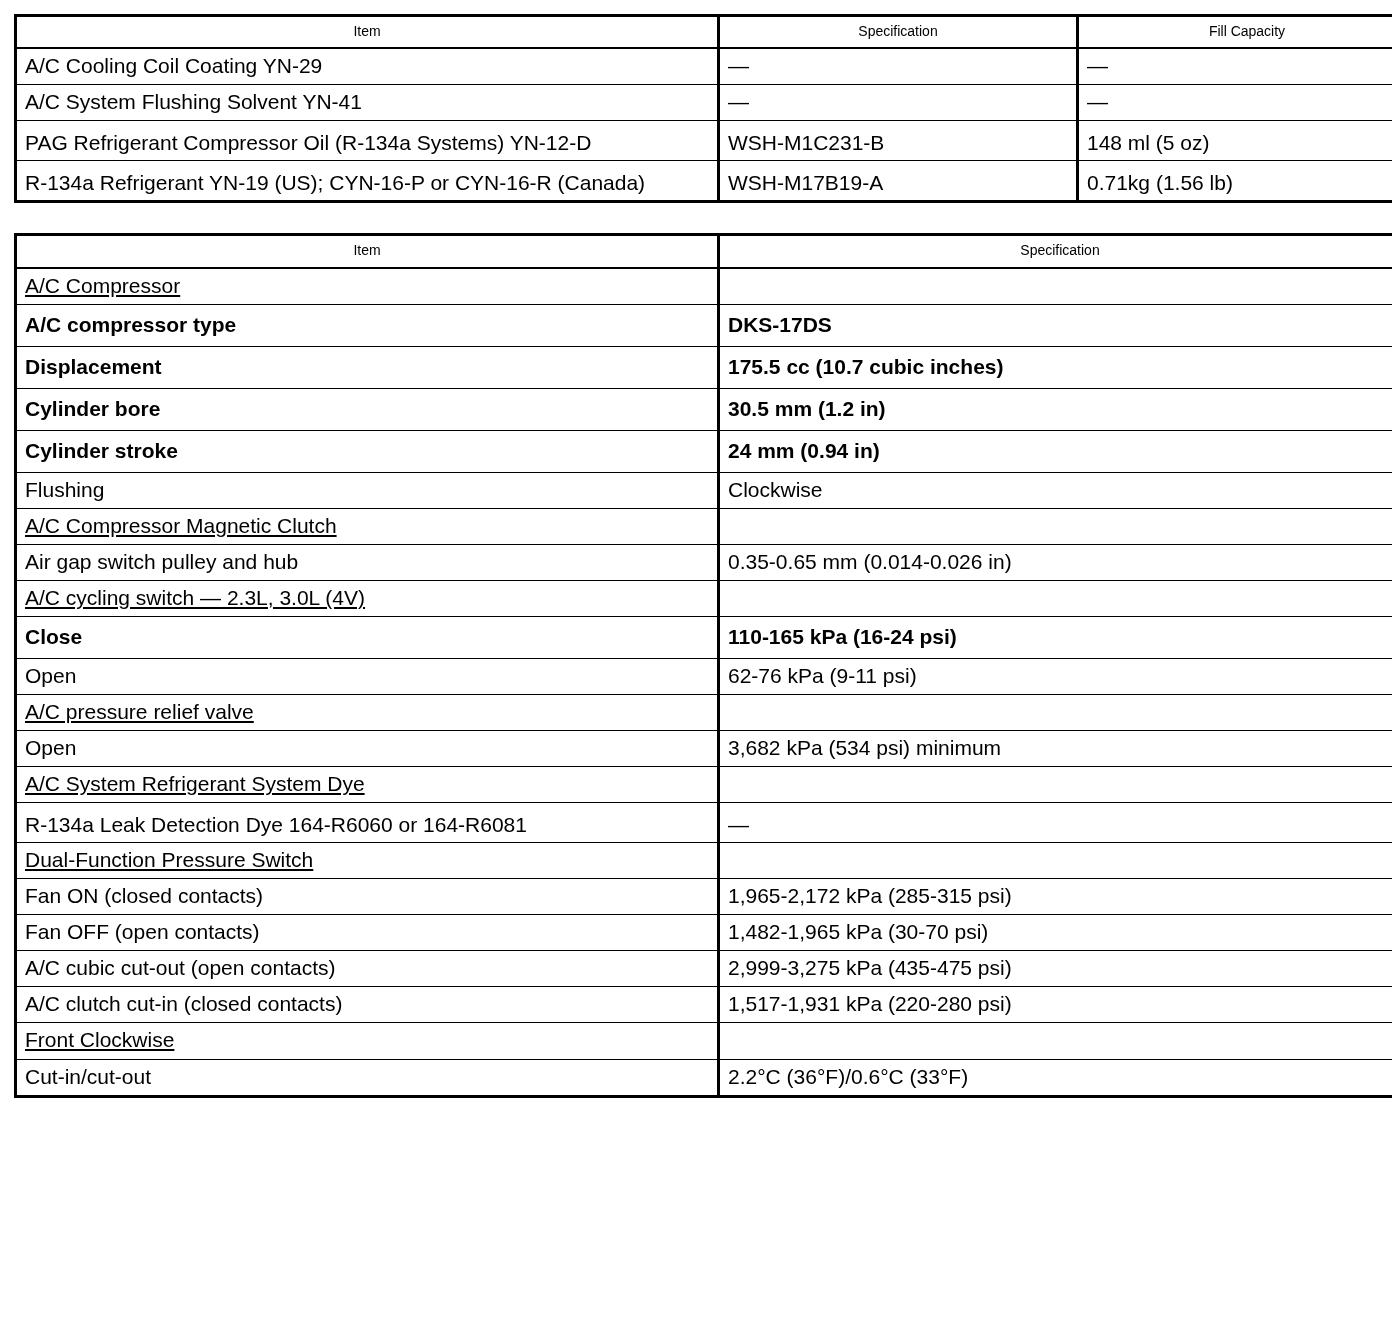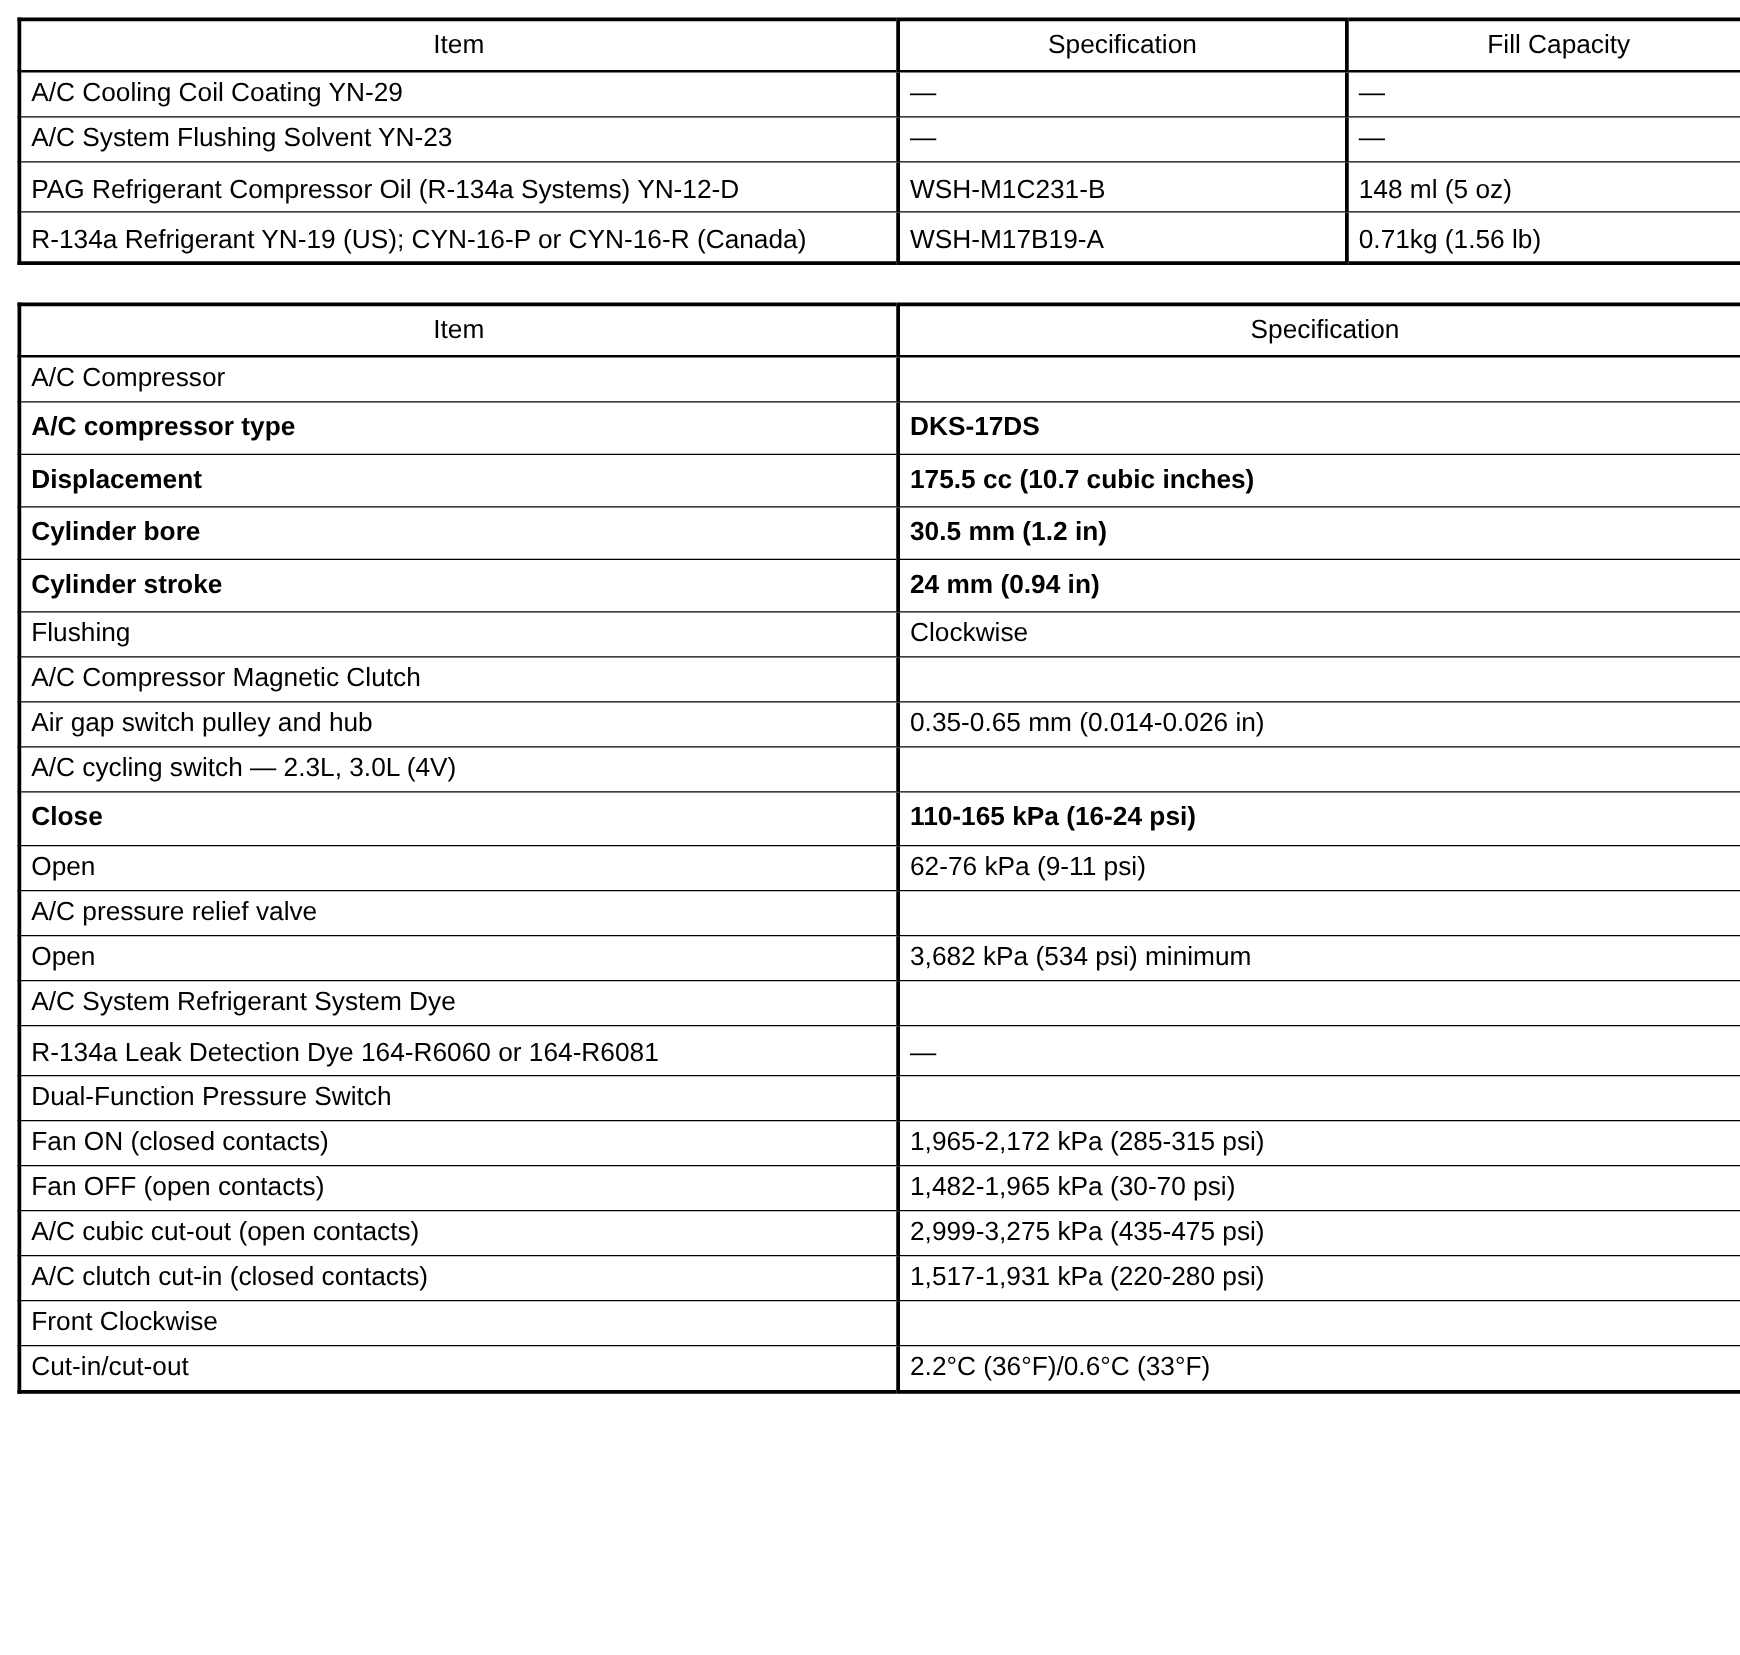--- a/index.html
+++ b/index.html
@@ -49,40 +49,41 @@
     font-weight: normal;
     text-align: left;
     vertical-align: top;
     line-height: 1.24;
   }
   
   tr.hdr td {
     border-top: none;
     border-bottom: 2px solid #000;
     text-align: center;
-    font-size: 21px;
+    font-size: 14px;
     padding-top: 6px;
     padding-bottom: 7px;
   }
   tr.hdr td.c1 { border-left: none; }
   tr.hdr td.last { border-right: none; }
 
   
   .col-sep { border-left: 3px solid #000 !important; }
 
   td.item { width: 684px; }
   td.spec2 { width: 340px; }
   td.fill  { width: 320px; }
 
   td.item2 { width: 684px; }
   td.specwide { width: 664px; }
 
   td.section {
     font-weight: bold;
     font-size: 21px;
+    text-decoration: underline;
   }
   tr.tall td { padding-top: 9px; padding-bottom: 4px; }
   tr.medium td { padding-top: 7px; padding-bottom: 8px; font-weight: bold; }
   .two-line { line-height: 1.3; }
 </style>
 </head>
 <body>
 
 <div class="page">
 
@@ -92,21 +93,21 @@
         <td class="item c1">Item</td>
         <td class="spec2 col-sep">Specification</td>
         <td class="fill last col-sep">Fill Capacity</td>
       </tr>
       <tr>
         <td class="item">A/C Cooling Coil Coating YN-29</td>
         <td class="spec2 col-sep">—</td>
         <td class="fill col-sep">—</td>
       </tr>
       <tr>
-        <td class="item">A/C System Flushing Solvent YN-23</td>
+        <td class="item">A/C System Flushing Solvent YN-41</td>
         <td class="spec2 col-sep">—</td>
         <td class="fill col-sep">—</td>
       </tr>
       <tr class="tall">
         <td class="item two-line">PAG Refrigerant Compressor Oil (R-134a Systems) YN-12-D</td>
         <td class="spec2 col-sep">WSH-M1C231-B</td>
         <td class="fill col-sep">148 ml (5 oz)</td>
       </tr>
       <tr class="tall">
         <td class="item two-line">R-134a Refrigerant YN-19 (US); CYN-16-P or CYN-16-R (Canada)</td>

